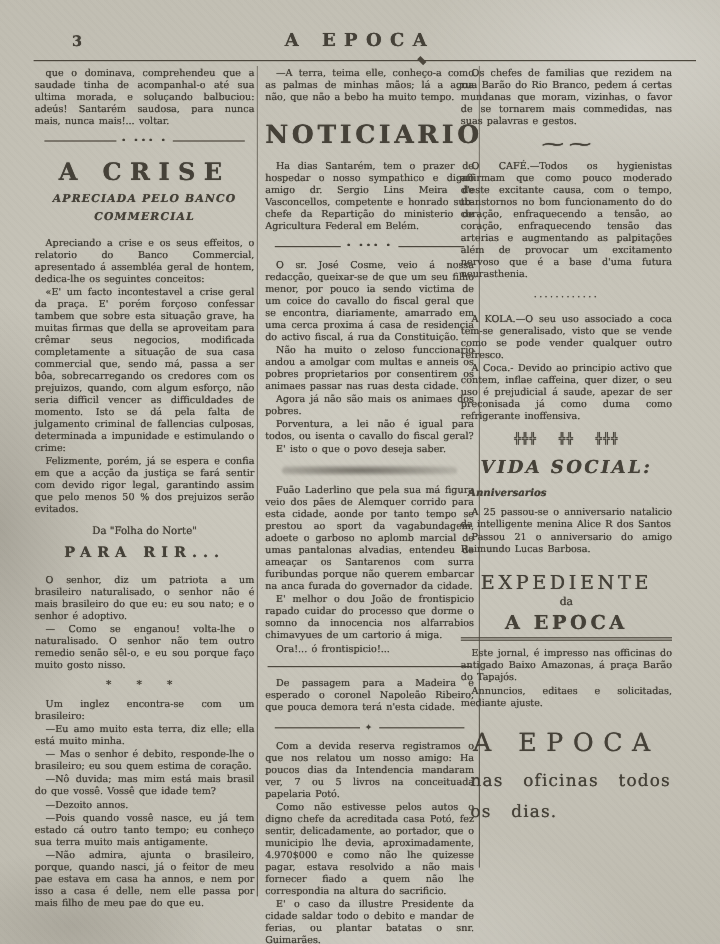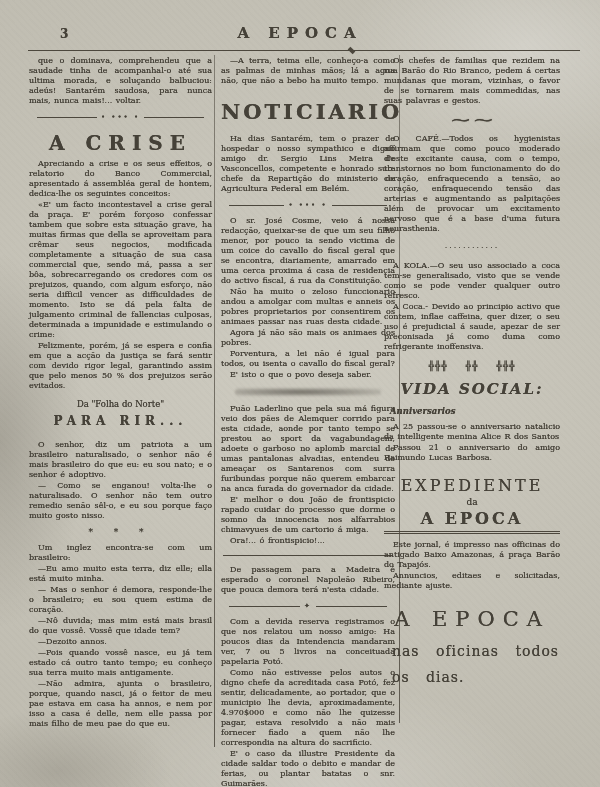--- a/index.html
+++ b/index.html
@@ -60,31 +60,32 @@
   <div class="masthead">A EPOCA</div>
   <div class="header-rule"></div>
 
   <div class="colrule" id="colrule1"></div>
   <div class="colrule" id="colrule2"></div>
 
   <div class="col" id="col1">
       <div class="para">que o dominava, comprehendeu que a saudade tinha de acompanhal-o até sua ultima morada, e soluçando balbuciou: adeús! Santarém saudosa, para nunca mais, nunca mais!... voltar.</div>
       <div class="orn-dash">• ••• •</div>
       <div class="headline v-crise">A CRISE</div>
+      <div class="subhead">APRECIADA PELO BANCO COMMERCIAL</div>
       <div class="para">Apreciando a crise e os seus effeitos, o relatorio do Banco Commercial, apresentado á assembléa geral de hontem, dedica-lhe os seguintes conceitos:</div>
       <div class="para">«E' um facto incontestavel a crise geral da praça. E' porém forçoso confessar tambem que sobre esta situação grave, ha muitas firmas que della se aproveitam para crêmar seus negocios, modificada completamente a situação de sua casa commercial que, sendo má, passa a ser bôa, sobrecarregando os credores com os prejuizos, quando, com algum esforço, não seria difficil vencer as difficuldades de momento. Isto se dá pela falta de julgamento criminal de fallencias culposas, determinada a impunidade e estimulando o crime:</div>
       <div class="para">Felizmente, porém, já se espera e confia em que a acção da justiça se fará sentir com devido rigor legal, garantindo assim que pelo menos 50 % dos prejuizos serão evitados.</div>
       <div class="credit">Da "Folha do Norte"</div>
       <div class="headline v-pararir">PARA RIR...</div>
       <div class="para">O senhor, diz um patriota a um brasileiro naturalisado, o senhor não é mais brasileiro do que eu: eu sou nato; e o senhor é adoptivo.</div>
       <div class="para">— Como se enganou! volta-lhe o naturalisado. O senhor não tem outro remedio senão sêl-o, e eu sou porque faço muito gosto nisso.</div>
       <div class="orn-stars">* * *</div>
       <div class="para">Um inglez encontra-se com um brasileiro:</div>
       <div class="para">—Eu amo muito esta terra, diz elle; ella está muito minha.</div>
-      <div class="para">— Mas o senhor é demora, responde-lhe o brasileiro; eu sou quem estima de coração.</div>
+      <div class="para">— Mas o senhor é debito, responde-lhe o brasileiro; eu sou quem estima de coração.</div>
       <div class="para">—Nô duvida; mas mim está mais brasil do que vossê. Vossê que idade tem?</div>
       <div class="para">—Dezoito annos.</div>
       <div class="para">—Pois quando vossê nasce, eu já tem estado cá outro tanto tempo; eu conheço sua terra muito mais antigamente.</div>
       <div class="para">—Não admira, ajunta o brasileiro, porque, quando nasci, já o feitor de meu pae estava em casa ha annos, e nem por isso a casa é delle, nem elle passa por mais filho de meu pae do que eu.</div>
     </div>
   <div class="col" id="col2">
       <div class="para">—A terra, teima elle, conheço-a como as palmas de minhas mãos; lá a agua não, que não a bebo ha muito tempo.</div>
       <div class="headline v-noticiario">NOTICIARIO</div>
       <div class="para">Ha dias Santarém, tem o prazer de hospedar o nosso sympathico e digno amigo dr. Sergio Lins Meira de Vasconcellos, competente e honrado sub-chefe da Repartição do ministerio de Agricultura Federal em Belém.</div>
       <div class="orn-dash">• ••• •</div>

